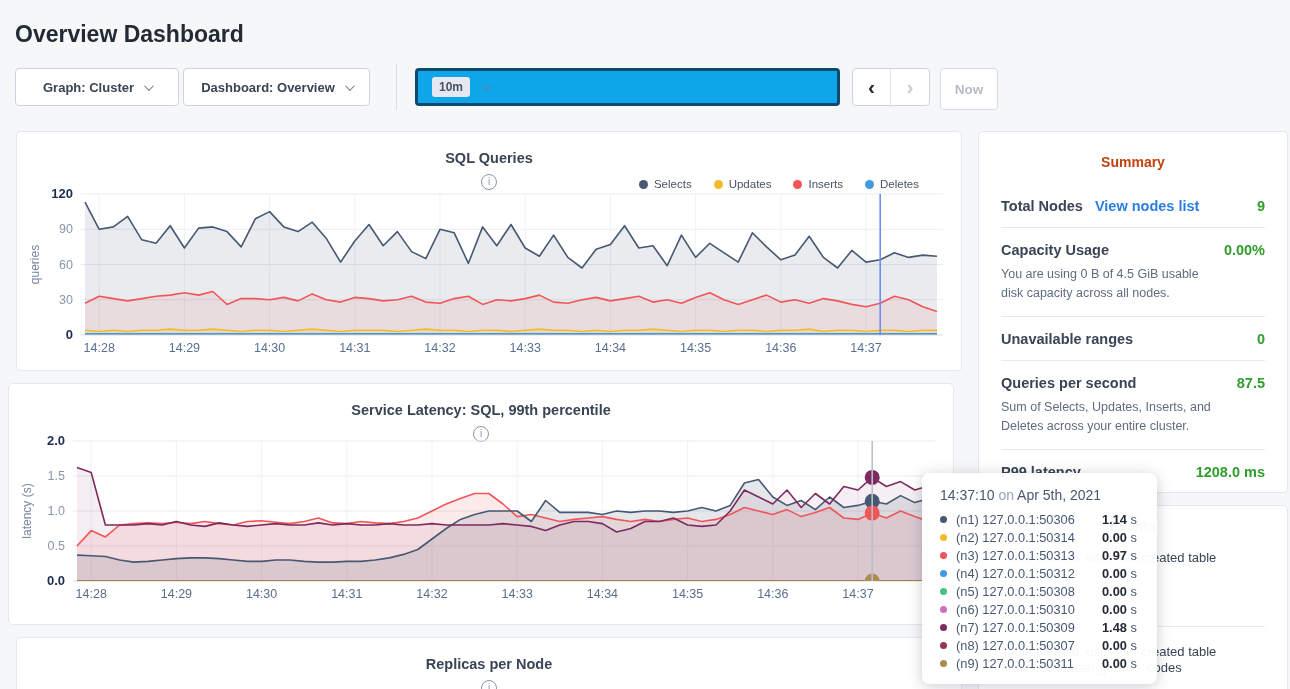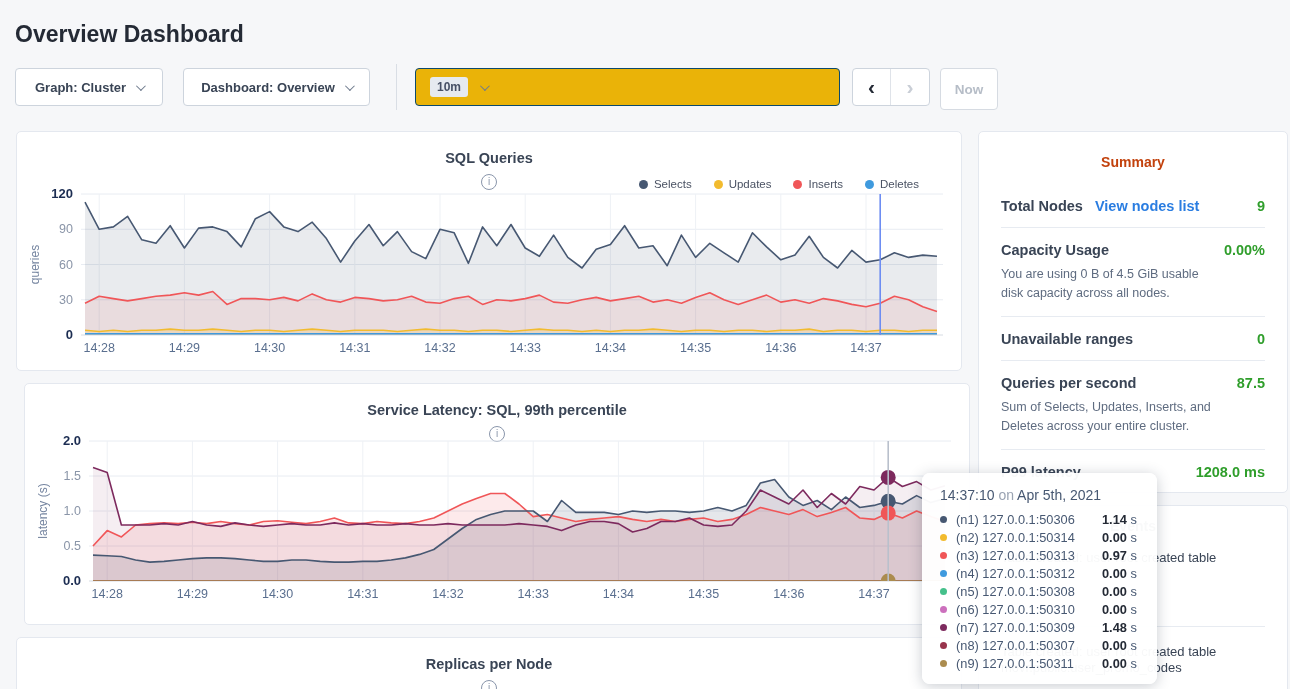--- a/index.html
+++ b/index.html
@@ -8,43 +8,43 @@
 
   
   .page-title { position:absolute; left:15px; top:13px; font-size:23px; font-weight:600; color:#242a35;margin-top:8px; }
 
   .controls { position:absolute; left:0; top:68px; width:100%; height:38px; }
   .dropdown { position:absolute; height:38px; background:#fff; border:1px solid #cdd4dd; border-radius:4px;
               display:flex; align-items:center; justify-content:center; gap:10px;
               font-size:13px; font-weight:700; color:#394455; cursor:pointer; }
   .caret { width:7px; height:7px; border-right:1.6px solid #6f7b8d; border-bottom:1.6px solid #6f7b8d;
            transform:rotate(45deg) translateY(-2px); display:inline-block; }
-  #dd-graph { left:15px; width:148px; }
+  #dd-graph { left:15px; width:164px; }
   #dd-dashboard { left:183px; width:187px; }
   .vdivider { position:absolute; left:396px; top:-4px; height:46px; width:1px; background:#d9dee5; }
 
-  .timewindow { position:absolute; left:415px; width:425px; height:38px; background:#eab308;
-                border:1px solid #0c4a6e; border-radius:4px; display:flex; align-items:center;
+  .timewindow { position:absolute; left:415px; width:425px; height:38px; background:#0ea5e9;
+                border:3px solid #0c4a6e; border-radius:4px; display:flex; align-items:center;
                 padding:0 14px; gap:12px; cursor:pointer; }
   .tw-badge { background:#e6eaf0; border-radius:3px; padding:3px 7px; font-size:12px; font-weight:700; color:#475065; }
   .tw-label { font-size:13.5px; font-weight:700; color:#242a35; flex:1; }
   .arrowgroup { position:absolute; left:852px; width:78px; height:38px; background:#fff;
                 border:1px solid #cdd4dd; border-radius:4px; display:flex; }
   .arrowbtn { width:50%; display:flex; align-items:center; justify-content:center;
               font-size:21px; font-weight:700; cursor:pointer; }
   .arrowbtn.prev { color:#242a35; border-right:1px solid #dfe3e9; }
   .arrowbtn.next { color:#c9ced6; }
   .nowbtn { position:absolute; left:940px; width:58px; height:42px; background:#fff;
             border:1px solid #d6dbe2; border-radius:4px; font-size:13.5px; font-weight:700;
             color:#b6bdc7; display:flex; align-items:center; justify-content:center; }
 
   
   .card { position:absolute; background:#fff; border:1px solid #e4e8ef; border-radius:5px; }
   #card-sql      { left:16px; top:131px; width:946px; height:240px; }
-  #card-latency  { left:24px; top:383px; width:946px; height:242px; }
+  #card-latency  { left:8px; top:383px; width:946px; height:242px; }
   #card-replicas { left:16px; top:637px; width:946px; height:160px; }
   #card-summary  { left:978px; top:131px; width:310px; height:362px; }
   #card-events   { left:978px; top:505px; width:310px; height:300px; }
 
   .chart-title-row { position:absolute; top:18px; left:0; width:100%; display:flex;
                      align-items:center; justify-content:center; gap:8px;flex-direction:column; }
   .chart-title { font-size:14.5px; font-weight:700; color:#394455; }
   .info-icon { width:16px; height:16px; border:1px solid #8a96ab; border-radius:50%;
                color:#8a96ab; font-size:10px; line-height:14px; text-align:center;
                font-style:normal; cursor:pointer; }

